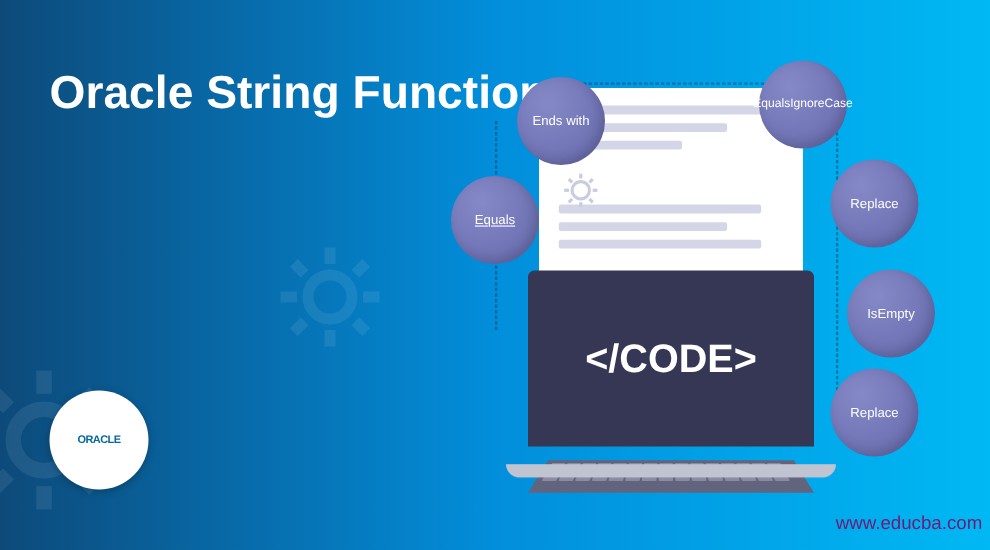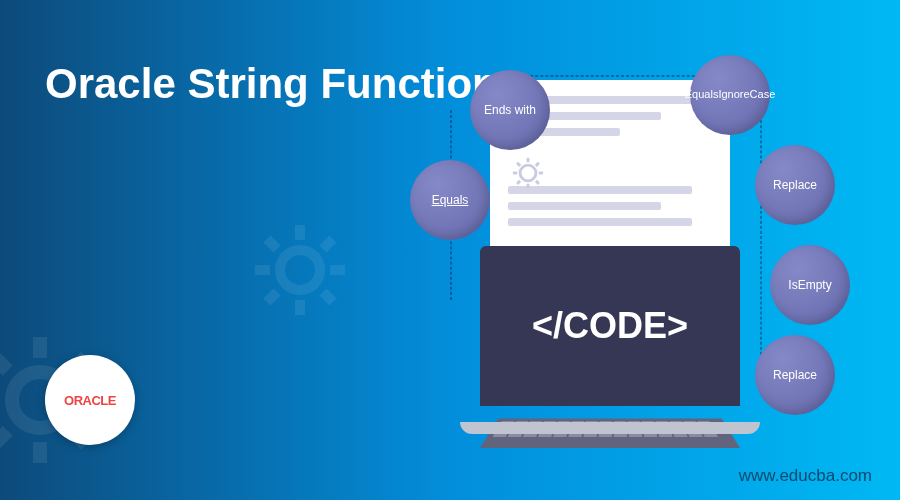--- a/index.html
+++ b/index.html
@@ -27,30 +27,30 @@
       width: 90px;
       height: 90px;
       background: white;
       border-radius: 50%;
       display: flex;
       align-items: center;
       justify-content: center;
       box-shadow: 0 2px 8px rgba(0,0,0,0.25);
     }
     .logo-text {
-      color: #ef4444;
+      color: #0369a1;
       font-weight: bold;
-      font-size: 13px;
+      font-size: 10px;
       letter-spacing: -0.5px;
     }
     .website {
       position: absolute;
       bottom: 14px;
-      right: 28px;
-      color: #0c4a6e;
+      right: 7px;
+      color: #701a75;
       font-size: 17px;
     }
     .gear {
       position: absolute;
       opacity: 0.08;
     }
     .gear1 { left: -30px; bottom: 30px; }
     .gear2 { left: 250px; top: 220px; }
     .illustration {
       position: absolute;

